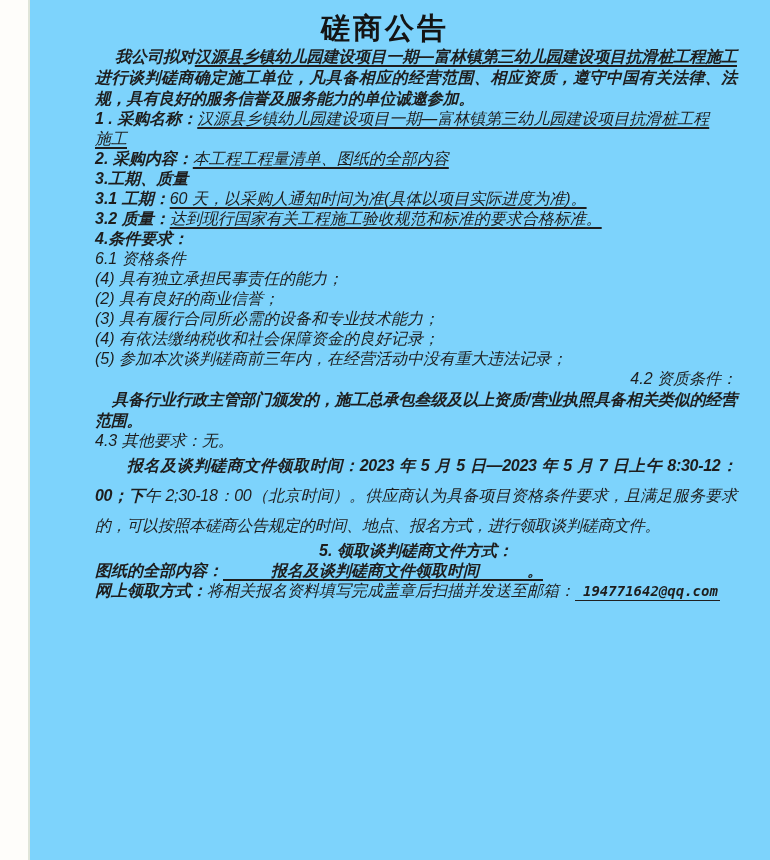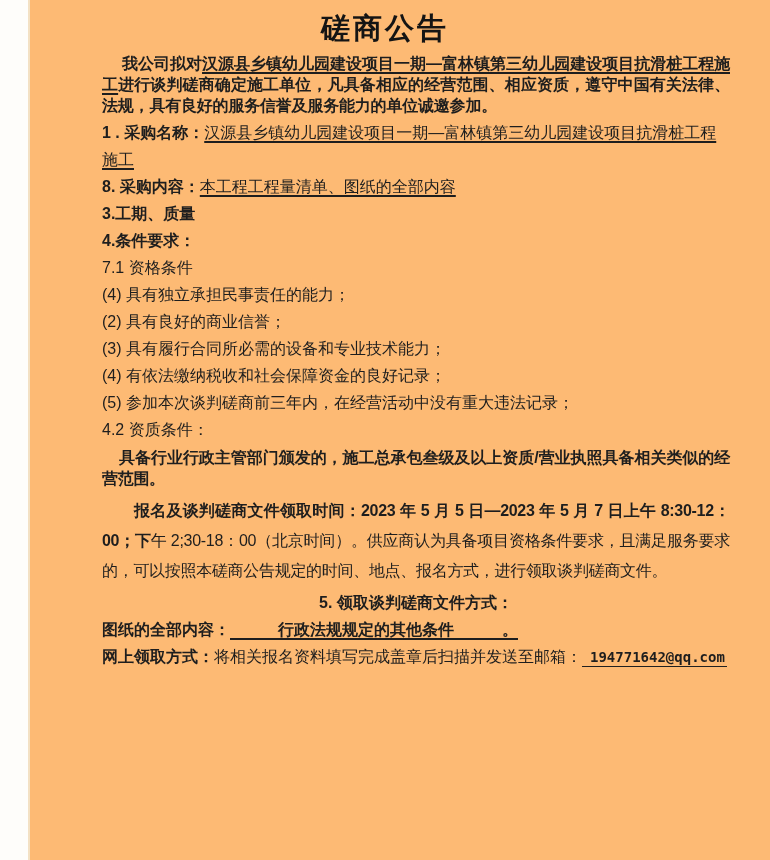--- a/index.html
+++ b/index.html
@@ -1,53 +1,53 @@
 <!DOCTYPE html>
 <html><head>
 <meta charset="utf-8">
 <style>
   html,body{margin:0;padding:0;background:#e9e9e9;}
   .page{
     position:relative;
     width:770px;height:860px;
-    background:#fdba74;
+    background:#7dd3fc;
     font-family:"Liberation Sans",sans-serif;
     color:#1e1e1e;
     overflow:hidden;
     margin:0 auto;
   }
   .left-strip{position:absolute;left:0;top:0;width:28px;height:100%;background:#fefdfa;}
   .scan-edge{position:absolute;left:28px;top:0;width:2px;height:100%;background:#f1e7d2;opacity:.85;}
   .title{
     margin:0;padding-top:10px;
     text-align:center;
     font-size:29px;line-height:36px;
     font-weight:700;letter-spacing:3px;color:#141414;
   }
   .body{position:relative;padding:0 33px 0 95px;font-size:16px;}
-  .body p{margin:7px;}
+  .body p{margin:0;font-style:italic;}
   .bold{font-weight:700;}
   .u{text-decoration:underline;text-underline-offset:3px;text-decoration-thickness:1.5px;}
   .intro{margin-top:30px;line-height:21px;text-indent:20px;font-weight:700;text-align:justify;letter-spacing:-0.2px;}
   .line{line-height:20px;}
   .ml24{margin-left:24px;}
   .ml32{margin-left:32px;}
   .ml38{margin-left:38px;}
   .ml40{margin-left:40px;}
   .b-item1{margin-top:8px;}
   .b-wrap{margin-top:6px;}
   .b-item2{margin-top:2px;}
   .b-item3{margin-top:7px;}
   .b-31{margin-top:11px;}
   .b-32{margin-top:9px;}
   .b-4{margin-top:10px;}
   .b-41{margin-top:15px;}
   .cond{margin-top:11px;line-height:20px;}
   .cond-first{margin-top:16px;}
-  .b-42{margin-top:12px;}
+  .b-42{margin-top:12px;text-align:right;}
   .b-qual{margin-top:2px;line-height:21px;text-indent:17px;font-weight:700;text-align:justify;letter-spacing:-0.3px;}
   .b-43{margin-top:11px;}
   .b-signup{margin-top:10px;line-height:30px;text-indent:32px;text-align:justify;letter-spacing:-0.3px;}
   .b-5{margin-top:3px;text-align:center;}
   .b-pickup{margin-top:12px;}
   .b-online{margin-top:13px;white-space:nowrap;}
   .email{
     font-family:"DejaVu Sans Mono",monospace;
     font-weight:700;font-size:14px;
     border-bottom:1.5px solid #202020;
@@ -64,43 +64,46 @@
 
   <h1 class="title">磋商公告</h1>
 
   <div class="body">
 
     <p class="intro"><span>我公司拟对</span><span class="u">汉源县乡镇幼儿园建设项目一期—富林镇第三幼儿园建设项目抗滑桩工程施工</span><span>进行谈判磋商确定施工单位，凡具备相应的经营范围、相应资质，遵守中国有关法律、法规，具有良好的服务信誉及服务能力的单位诚邀参加。</span></p>
 
     <p class="line ml32 b-item1"><span class="bold">1 . 采购名称：</span><span class="u">汉源县乡镇幼儿园建设项目一期—富林镇第三幼儿园建设项目抗滑桩工程</span></p>
     <p class="line b-wrap"><span class="u">施工</span></p>
 
-    <p class="line ml32 b-item2"><span class="bold">8. 采购内容：</span><span class="u">本工程工程量清单、图纸的全部内容</span></p>
+    <p class="line ml32 b-item2"><span class="bold">2. 采购内容：</span><span class="u">本工程工程量清单、图纸的全部内容</span></p>
 
     <p class="line ml32 b-item3 bold">3.工期、质量</p>
 
+    <p class="line ml38 b-31"><span class="bold">3.1 工期：</span><span class="u">60 天，以采购人通知时间为准(具体以项目实际进度为准)。</span></p>
 
+    <p class="line ml38 b-32"><span class="bold">3.2 质量：</span><span class="u">达到现行国家有关工程施工验收规范和标准的要求合格标准。</span></p>
 
     <p class="line ml24 b-4 bold">4.条件要求：</p>
 
-    <p class="line ml38 b-41">7.1 资格条件</p>
+    <p class="line ml38 b-41">6.1 资格条件</p>
 
     <p class="cond cond-first ml40">(4) 具有独立承担民事责任的能力；</p>
     <p class="cond ml40">(2) 具有良好的商业信誉；</p>
     <p class="cond ml40">(3) 具有履行合同所必需的设备和专业技术能力；</p>
     <p class="cond ml40">(4) 有依法缴纳税收和社会保障资金的良好记录；</p>
     <p class="cond ml40">(5) 参加本次谈判磋商前三年内，在经营活动中没有重大违法记录；</p>
 
     <p class="line ml38 b-42">4.2 资质条件：</p>
 
     <p class="b-qual">具备行业行政主管部门颁发的，施工总承包叁级及以上资质/营业执照具备相关类似的经营范围。</p>
 
+    <p class="line ml38 b-43"><span>4.3 其他要求：</span><span>无。</span></p>
 
     <p class="b-signup"><span class="bold">报名及谈判磋商文件领取时间：</span><span class="bold">2023 年 5 月 5 日—2023 年 5 月 7 日上午 8:30-12：00；下</span><span>午 2;30-18：00（北京时间）。供应商认为具备项目资格条件要求，且满足服务要求的，可以按照本磋商公告规定的时间、地点、报名方式，进行领取谈判磋商文件。</span></p>
 
     <p class="line ml32 b-5 bold">5. 领取谈判磋商文件方式：</p>
 
-    <p class="line ml32 b-pickup"><span class="bold">图纸的全部内容：</span><span class="u bold">　　　行政法规规定的其他条件　　　。</span></p>
+    <p class="line ml32 b-pickup"><span class="bold">图纸的全部内容：</span><span class="u bold">　　　报名及谈判磋商文件领取时间　　　。</span></p>
 
     <p class="line ml32 b-online"><span class="bold">网上领取方式：</span><span>将相关报名资料填写完成盖章后扫描并发送至邮箱：</span><span class="email">194771642@qq.com</span></p>
 
   </div>
 </div>
 
 </body></html>

